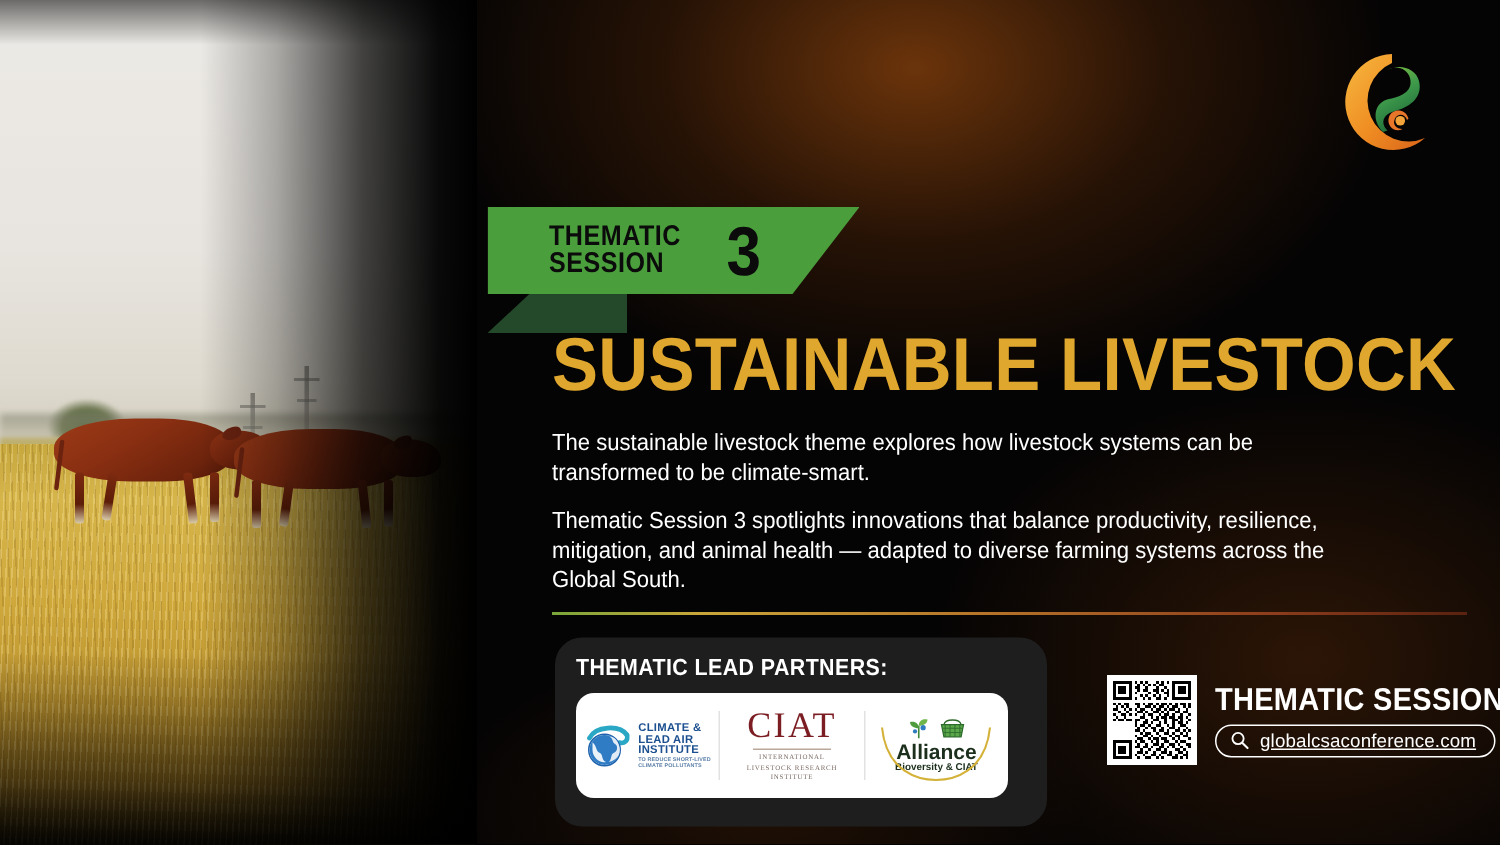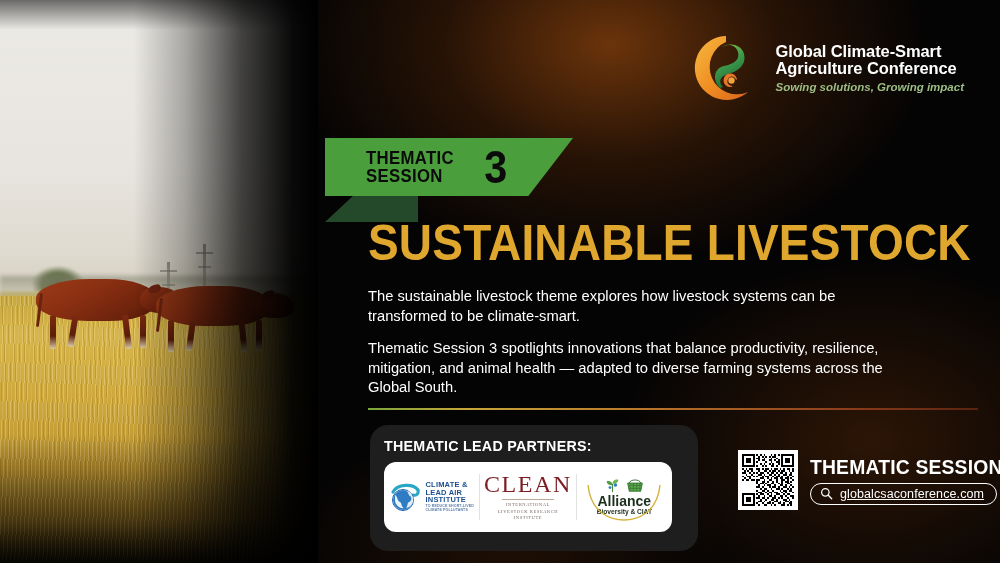--- a/index.html
+++ b/index.html
@@ -200,25 +200,20 @@
           </linearGradient>
         </defs>
         <path d="M36 4 A32 32 0 1 0 58 60 A26 26 0 1 1 36 10 Z" fill="url(#og)"></path>
         <path d="M30 56 C22 48 24 36 34 34 C44 32 50 28 48 20 C46 13 38 11 32 15
                  C40 10 52 13 54 22 C57 34 46 40 38 42 C30 44 28 50 33 55 Z" fill="url(#gg)"></path>
         <path d="M47 47 C45 40 36 40 34 46 C32 52 38 57 43 54 C39 54 36 51 38 47
                  C40 43 45 44 46 48 Z" fill="#e8762a"></path>
         <circle cx="41.5" cy="48.5" r="3.2" fill="#f2a33a"></circle>
       </svg>
     </div>
-    <div class="logo-text">
-      <div class="logo-l1">Global Climate-Smart</div>
-      <div class="logo-l2">Agriculture Conference</div>
-      <div class="logo-tag">Sowing solutions, Growing impact</div>
-    </div>
   </div>
 
   <div class="banner-shadow"></div>
   <div class="banner">
     <div class="banner-lines">
       <div class="banner-l1">THEMATIC</div>
       <div class="banner-l2">SESSION</div>
     </div>
     <div class="banner-num">3</div>
   </div>
@@ -251,21 +246,21 @@
             <div class="s">TO REDUCE SHORT-LIVED</div>
             <div class="s">CLIMATE POLLUTANTS</div>
           </div>
         </div>
       </div>
 
       <div class="p-sep"></div>
 
       <div class="p-logo">
         <div class="ilri">
-          <div class="ilri-name">CLEAN</div>
+          <div class="ilri-name">CIAT</div>
           <div class="ilri-rule"></div>
           <div class="ilri-sub">INTERNATIONAL</div>
           <div class="ilri-sub">LIVESTOCK RESEARCH</div>
           <div class="ilri-sub">INSTITUTE</div>
         </div>
       </div>
 
       <div class="p-sep"></div>
 
       <div class="p-logo">

